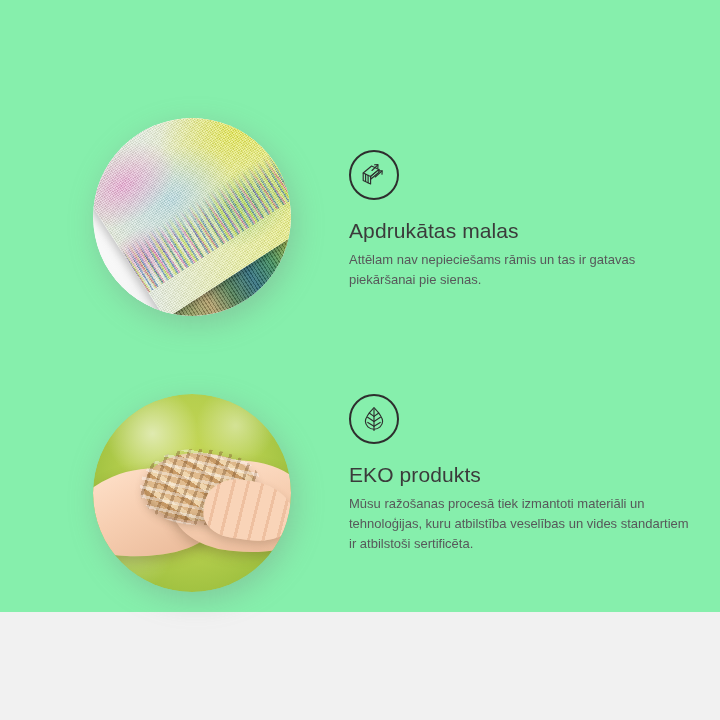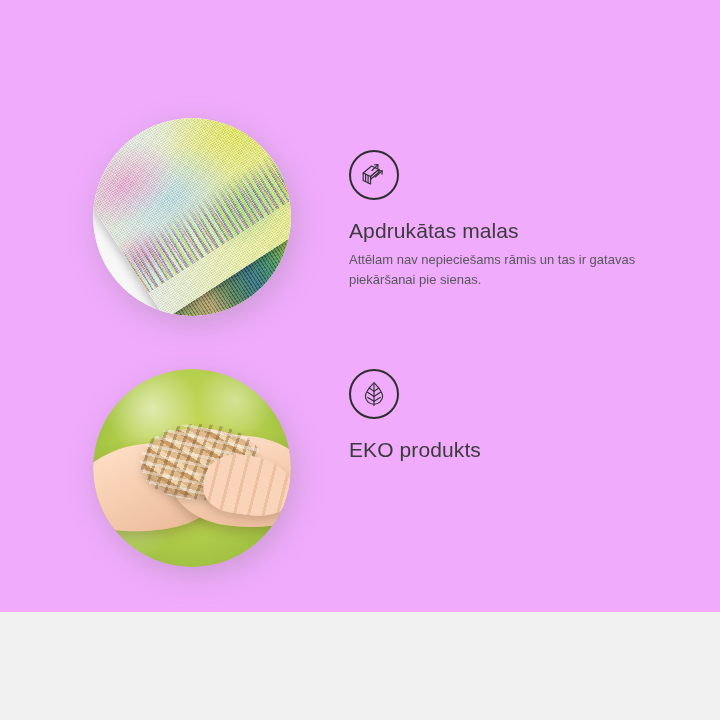--- a/index.html
+++ b/index.html
@@ -8,32 +8,32 @@
   html, body {
     width:720px; height:720px;
     background:#f1f1f1;
     font-family:"Liberation Sans", sans-serif;
     overflow:hidden;
   }
 
   .page {
     position:relative;
     width:720px; height:612px;
-    background:#f0abfc;
+    background:#86efac;
   }
 
   
   .feature {
     position:absolute;
     display:flex;
     align-items:flex-start;
   }
 
   #feature-edges   { left:93px; top:118px;  width:600px; }
-  #feature-eco     { left:93px; top:369px;  width:600px; }
+  #feature-eco     { left:93px; top:394px;  width:600px; }
 
   
   .photo {
     position:relative;
     width:198px; height:198px;
     border-radius:50%;
     overflow:hidden;
     flex:0 0 198px;
     filter: drop-shadow(4px 8px 14px rgba(120,120,120,0.30));
   }
@@ -262,16 +262,17 @@
           <path d="M15 12.4 L19.8 9.0"></path>
           <path d="M15 17.4 L8.6 13.2"></path>
           <path d="M15 17.4 L21.4 13.2"></path>
           <path d="M15 22.2 L8.8 18.4"></path>
           <path d="M15 22.2 L21.2 18.4"></path>
         </svg>
       </div>
 
       <h2 class="feature-title">EKO produkts</h2>
 
+      <p class="feature-desc">Mūsu ražošanas procesā tiek izmantoti materiāli un tehnoloģijas, kuru atbilstība veselības un vides standartiem ir atbilstoši sertificēta.</p>
     </div>
   </section>
 
 </div>
 
 </body></html>

